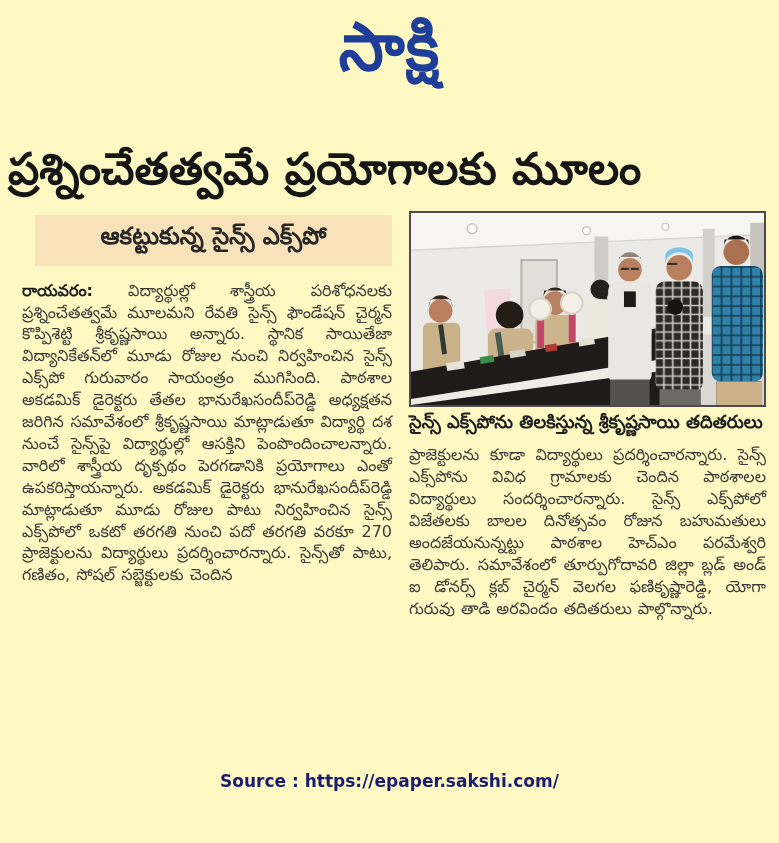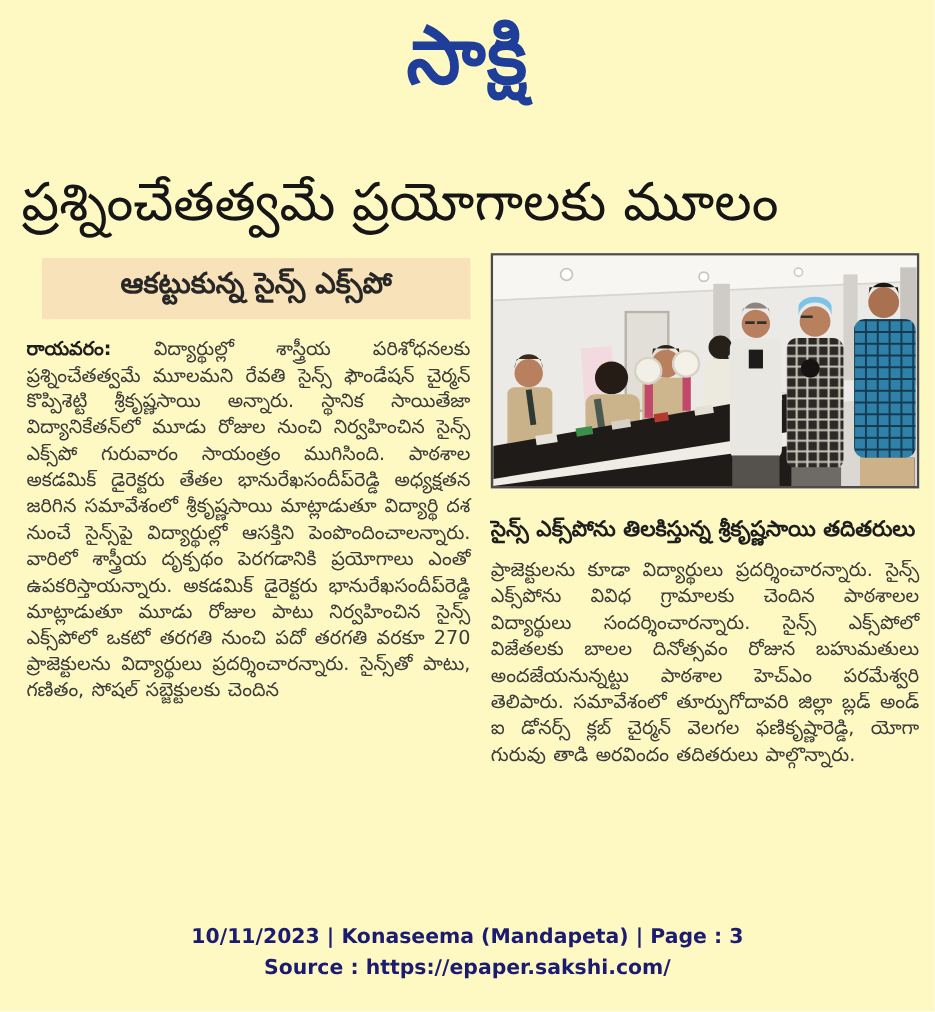--- a/index.html
+++ b/index.html
@@ -15,22 +15,22 @@
   .masthead { text-align: center; padding-top: 6px; height: 98px; }
   .logo {
     display: inline-block;
     font-size: 64px; font-weight: 800; line-height: 1.3;
     color: #1e3e99; letter-spacing: 1px;
     transform: scaleY(1.05);
   }
 
   
   .headline {
-    margin: 46px 14px 0 18px;
-    font-size: 44px; font-weight: 400; color: #161616;
+    margin: 46px 14px 0 8px;
+    font-size: 44px; font-weight: 700; color: #161616;
     line-height: 1.15; letter-spacing: 0;
   }
 
   
   .columns { display: flex; margin: 16px 13px 0 22px; gap: 17px; }
   .col-left  { width: 370px; flex: 0 0 370px; }
   .col-right { width: 357px; flex: 0 0 357px; }
 
   
   .subhead-box {
@@ -50,21 +50,21 @@
   }
   .dateline { color: #1d1d1d; font-weight: 700; }
 
   
   figure.photo {
     margin: 0; width: 357px; height: 196px;
     border: 2px solid #4c4c4c; background: #e9e7e3;
   }
   figure.photo svg { display: block; width: 100%; height: 100%; }
   .caption {
-    margin: 24px 0 12px 0;
+    margin: 4px 0 12px 0;
     font-size: 18px; font-weight: 700; color: #1e1e1e;
     line-height: 1.2;
   }
 
   
   .footer {
     position: absolute; left: 0; right: 0; top: 768px;
     text-align: center;
     color: #1b1b70; font-weight: 700;
     font-size: 17px; line-height: 1.55;
@@ -181,17 +181,16 @@
           <rect x="310" y="172" width="46" height="24" fill="#cdb289"></rect>
         </svg>
       </figure>
       <div class="caption">సైన్స్ ఎక్స్‌పోను తిలకిస్తున్న శ్రీకృష్ణసాయి తదితరులు</div>
       <p class="body-text">ప్రాజెక్టులను కూడా విద్యార్థులు ప్రదర్శించారన్నారు. సైన్స్ ఎక్స్‌పోను వివిధ గ్రామాలకు చెందిన పాఠశాలల విద్యార్థులు సందర్శించారన్నారు. సైన్స్ ఎక్స్‌పోలో విజేతలకు బాలల దినోత్సవం రోజున బహుమతులు అందజేయనున్నట్టు పాఠశాల హెచ్‌ఎం పరమేశ్వరి తెలిపారు. సమావేశంలో తూర్పుగోదావరి జిల్లా బ్లడ్ అండ్ ఐ డోనర్స్ క్లబ్ చైర్మన్ వెలగల ఫణికృష్ణారెడ్డి, యోగా గురువు తాడి అరవిందం తదితరులు పాల్గొన్నారు.</p>
     </div>
 
   </div>
 
   <footer class="footer">
-    <div>10/11/2023 | Konaseema (Mandapeta) | Page : 3</div>
     <div>Source : https://epaper.sakshi.com/</div>
   </footer>
 
 </div>
 
 </body></html>

